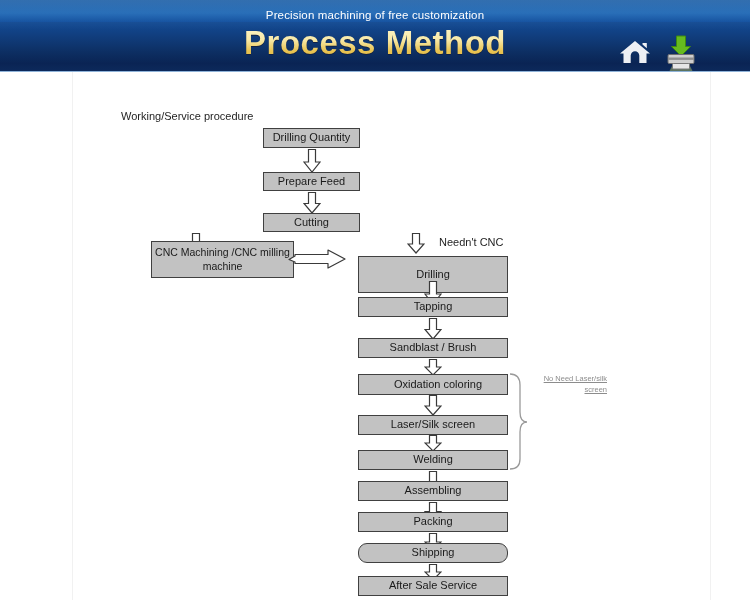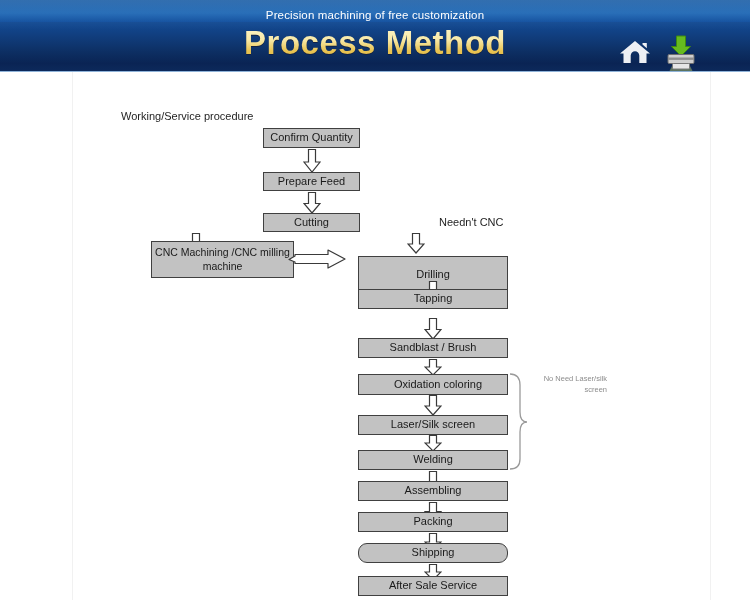--- a/index.html
+++ b/index.html
@@ -173,21 +173,21 @@
   </div>
 
   <div id="body-area">
     <div class="edge-rule" id="edge-left"></div>
     <div class="edge-rule" id="edge-right"></div>
 
     <div id="flow">
 
       <div class="plain-label" style="left:121px; top:38px;">Working/Service procedure</div>
 
-      <div class="node" style="left:263px; top:56px; width:97px; height:20px;">Confirm Quantity</div>
+      <div class="node" style="left:263px; top:56px; width:97px; height:20px;">Drilling Quantity</div>
 
       <svg class="arrow-down" style="left:303px; top:77px;" width="18" height="24">
         <path d="M5.5 0.5 L12.5 0.5 L12.5 13 L17 13 L9 23 L1 13 L5.5 13 Z" fill="#ffffff" stroke="#3a3a3a" stroke-width="1.2"></path>
       </svg>
 
       <div class="node" style="left:263px; top:100px; width:97px; height:19px;">Prepare Feed</div>
 
       <svg class="arrow-down" style="left:303px; top:120px;" width="18" height="22">
         <path d="M5.5 0.5 L12.5 0.5 L12.5 11.5 L17 11.5 L9 21 L1 11.5 L5.5 11.5 Z" fill="#ffffff" stroke="#3a3a3a" stroke-width="1.2"></path>
       </svg>
@@ -195,35 +195,35 @@
       <div class="node" style="left:263px; top:141px; width:97px; height:19px;">Cutting</div>
 
       <svg class="arrow-down" style="left:187px; top:161px;" width="18" height="21">
         <path d="M5.5 0.5 L12.5 0.5 L12.5 11 L17 11 L9 20 L1 11 L5.5 11 Z" fill="#ffffff" stroke="#3a3a3a" stroke-width="1.2"></path>
       </svg>
 
       <svg class="arrow-down" style="left:407px; top:161px;" width="18" height="21">
         <path d="M5.5 0.5 L12.5 0.5 L12.5 11 L17 11 L9 20 L1 11 L5.5 11 Z" fill="#ffffff" stroke="#3a3a3a" stroke-width="1.2"></path>
       </svg>
 
-      <div class="plain-label" style="left:431px; top:144px;padding-left:8px;">Needn't CNC</div>
+      <div class="plain-label" style="left:431px; top:164px;padding-left:8px;">Needn't CNC</div>
 
       <div class="node two-line" style="left:123px; top:169px; width:143px; height:37px;">CNC Machining /CNC milling machine</div>
 
       <svg class="arrow-right" style="left:288px; top:177px;" width="62" height="22">
         <path d="M1 10.5 L7 7 L7 5.5 L40 5.5 L40 1 L57 10 L40 19 L40 14.5 L7 14.5 L7 13 Z" fill="#ffffff" stroke="#3a3a3a" stroke-width="1.2" stroke-linejoin="round"></path>
       </svg>
 
       <div class="node" style="left:358px; top:172px; width:150px; height:37px;margin-top:12px;">Drilling</div>
 
       <svg class="arrow-down" style="left:424px; top:209px;" width="18" height="24">
         <path d="M5.5 0.5 L12.5 0.5 L12.5 13 L17 13 L9 23 L1 13 L5.5 13 Z" fill="#ffffff" stroke="#3a3a3a" stroke-width="1.2"></path>
       </svg>
 
-      <div class="node" style="left:358px; top:217px; width:150px; height:20px;">Tapping</div>
+      <div class="node" style="left:358px; top:225px; width:150px; height:20px;">Tapping</div>
 
       <svg class="arrow-down" style="left:424px; top:246px;" width="18" height="22">
         <path d="M5.5 0.5 L12.5 0.5 L12.5 11.5 L17 11.5 L9 21 L1 11.5 L5.5 11.5 Z" fill="#ffffff" stroke="#3a3a3a" stroke-width="1.2"></path>
       </svg>
 
       <div class="node" style="left:358px; top:266px; width:150px; height:20px;">Sandblast / Brush</div>
 
       <svg class="arrow-down" style="left:424px; top:287px;" width="18" height="17">
         <path d="M5.5 0.5 L12.5 0.5 L12.5 8 L17 8 L9 16 L1 8 L5.5 8 Z" fill="#ffffff" stroke="#3a3a3a" stroke-width="1.2"></path>
       </svg>
@@ -263,17 +263,17 @@
       <svg class="arrow-down" style="left:424px; top:492px;" width="18" height="17">
         <path d="M5.5 0.5 L12.5 0.5 L12.5 8 L17 8 L9 16 L1 8 L5.5 8 Z" fill="#ffffff" stroke="#3a3a3a" stroke-width="1.2"></path>
       </svg>
 
       <div class="node" style="left:358px; top:504px; width:150px; height:20px;">After Sale Service</div>
 
       <svg class="brace" style="left:508px; top:300px;" width="22" height="100">
         <path d="M2 2 Q12 2 12 13 L12 40 Q12 50 19 50 Q12 50 12 60 L12 87 Q12 97 2 97" fill="none" stroke="#9a9a9a" stroke-width="1.3"></path>
       </svg>
 
-      <div class="note-label" style="left:529px; top:302px;">No Need Laser/silk screen</div>
+      <div class="note-label" style="left:529px; top:302px;text-decoration:underline;">No Need Laser/silk screen</div>
 
     </div>
   </div>
 </div>
 
 </body></html>

